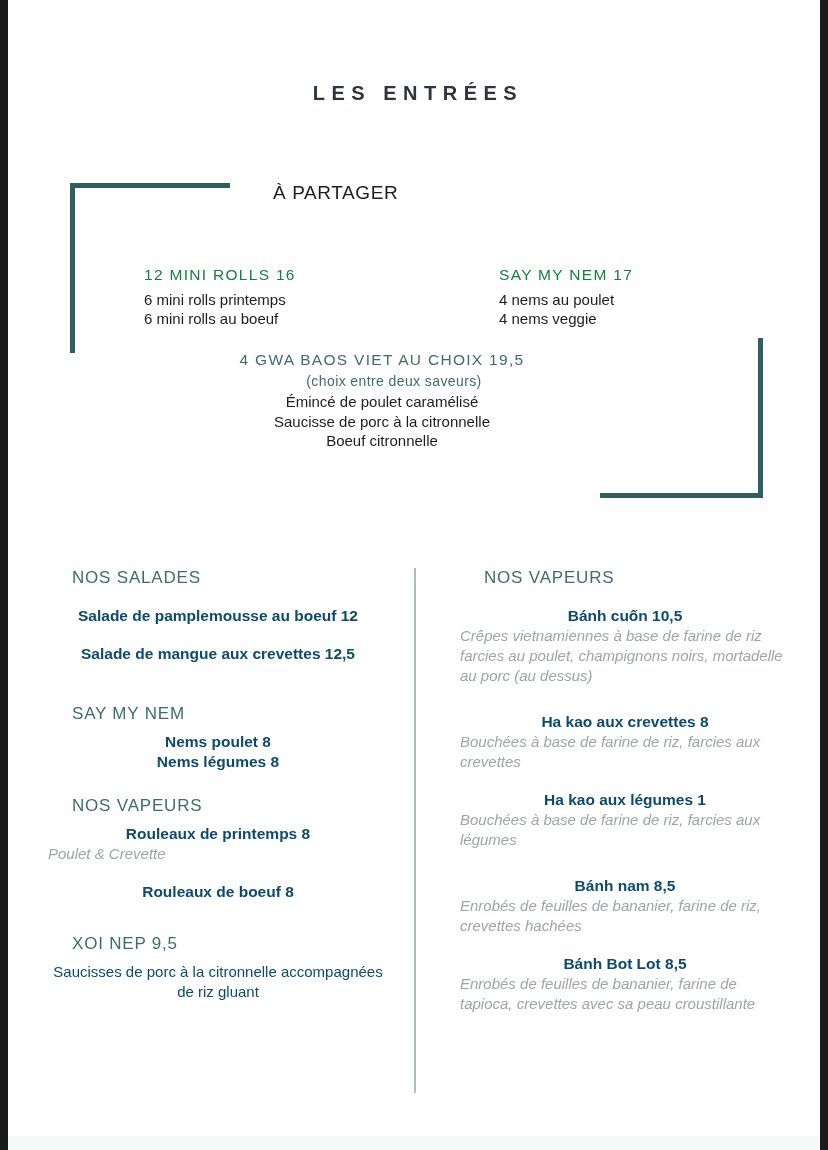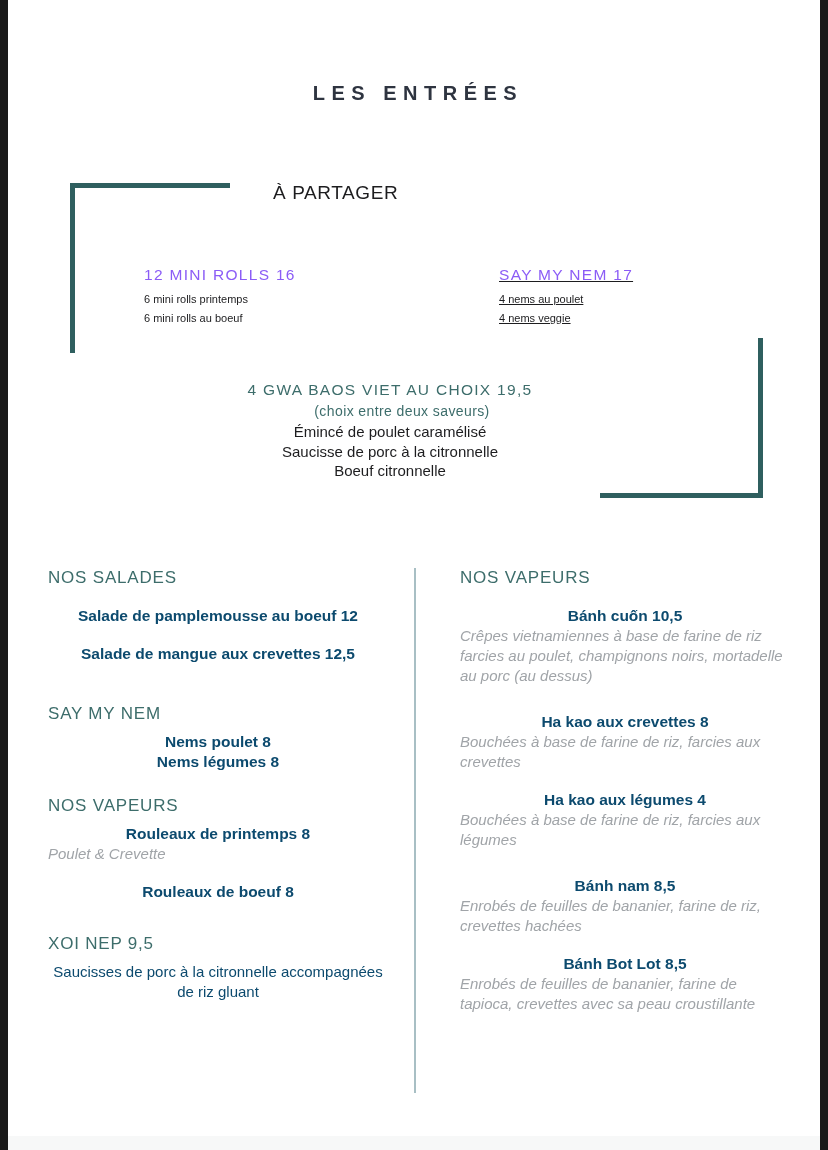--- a/index.html
+++ b/index.html
@@ -87,41 +87,40 @@
     letter-spacing: 0.6px;
     color: #1d1d1f;
   }
 
   .share-block {
     position: absolute;
     font-size: 15px;
     color: #1d1d1f;
   }
   .share-block.left  { left: 136px; top: 266px; }
-  .share-block.right { left: 491px; top: 266px; text-decoration: underline; }
+  .share-block.right { left: 491px; top: 266px; }
 
   .share-head {
     font-size: 15.5px;
     letter-spacing: 1.3px;
-    color: #8b5cf6;
+    color: #15803d;
     margin-bottom: 6px;
   }
   .share-line {
-    font-size: 11px;
+    font-size: 15px;
     line-height: 19px;
     color: #1d1d1f;
   }
 
   .baos {
     position: absolute;
     left: 0;
-    top: 381px;
+    top: 351px;
     width: 748px;
     text-align: center;
-    padding-left: 8px;
   }
   .baos-head {
     font-size: 15.5px;
     letter-spacing: 1.3px;
     color: #3d6d6b;
   }
   .baos-sub {
     font-size: 14px;
     letter-spacing: 0.4px;
     color: #3d6d6b;
@@ -150,20 +149,21 @@
     top: 568px;
   }
   .col.left  { left: 40px; width: 340px; }
   .col.right { left: 452px; width: 330px; }
 
   .sec-head {
     font-size: 17px;
     letter-spacing: 0.8px;
     color: #3d6d6b;
     margin-bottom: 18px;
+    margin-left: 24px;
   }
   .sec-head.tight { margin-bottom: 8px; }
 
   .item { margin-bottom: 18px; }
   .item-name {
     font-size: 15.5px;
     font-weight: bold;
     line-height: 20px;
     color: #0c4a6e;
     text-align: center;
@@ -266,21 +266,21 @@
     </div>
 
     <div class="gap-sm"></div>
 
     <div class="item">
       <div class="item-name">Ha kao aux crevettes  8</div>
       <div class="item-desc">Bouchées à base de farine de riz, farcies aux crevettes</div>
     </div>
 
     <div class="item">
-      <div class="item-name">Ha kao aux légumes 4</div>
+      <div class="item-name">Ha kao aux légumes 1</div>
       <div class="item-desc">Bouchées à base de farine de riz, farcies aux légumes</div>
     </div>
 
     <div class="gap-sm"></div>
 
     <div class="item">
       <div class="item-name">Bánh nam 8,5</div>
       <div class="item-desc">Enrobés de feuilles de bananier, farine de riz, crevettes hachées</div>
     </div>
 

